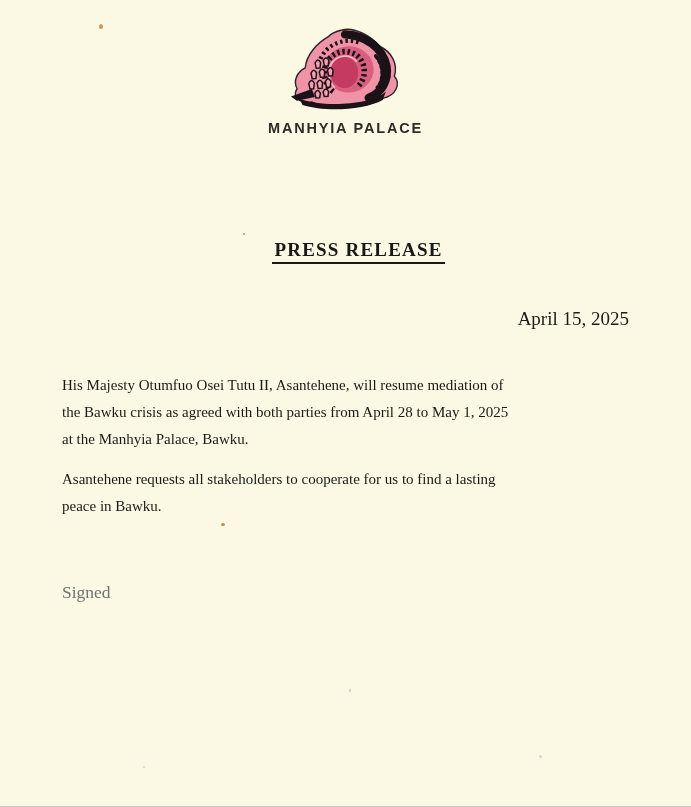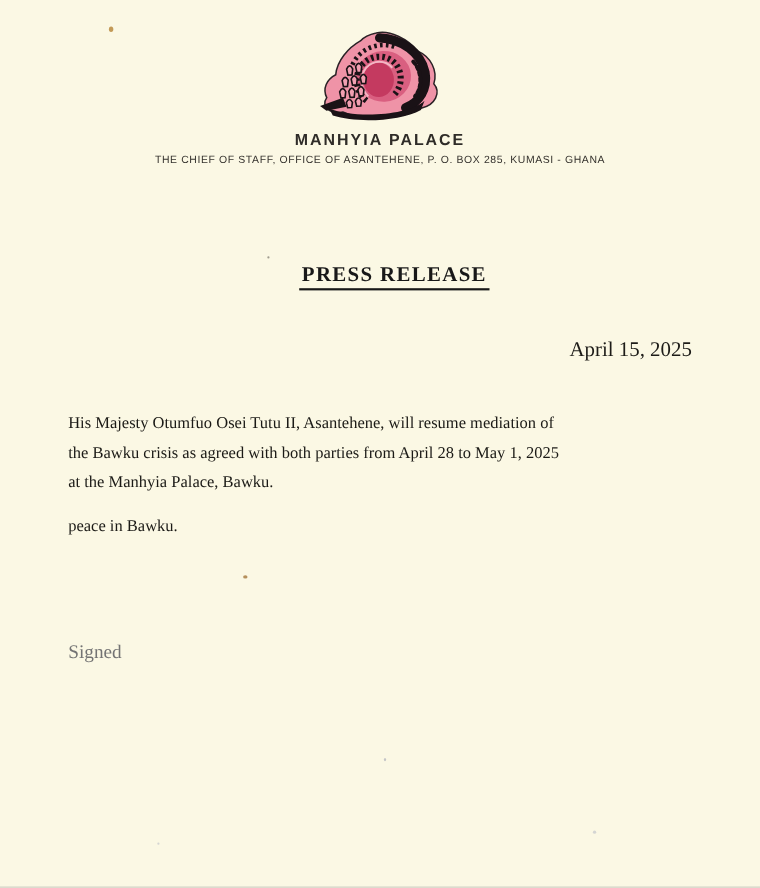--- a/index.html
+++ b/index.html
@@ -11,21 +11,21 @@
     overflow:hidden;
     font-family:"Liberation Serif", serif;
     color:#1f1e1a;
     box-sizing:border-box;
     border-bottom:1px solid #c9c9bd;
   }
   
   .letterhead{position:absolute;top:26px;left:0;right:0;text-align:center;}
   .crest{display:block;margin:0 auto;}
   .org-name{
-    margin:6px 0 4px 0;
+    margin:6px 0 16px 0;
     font-family:"Liberation Sans", sans-serif;
     font-weight:bold;font-size:14.5px;letter-spacing:1.8px;
     color:#2f2c28;
   }
   .address-line{
     margin:4px 0 0 0;
     font-family:"Liberation Sans", sans-serif;
     font-size:9.5px;letter-spacing:0.55px;
     color:#35322d;
   }
@@ -100,36 +100,36 @@
             <path d="M39,70 q3,-6 6,0 l-1,5 l-4,0 Z"></path>
           </g>
         </g>
 
         <path d="M4,73 L27,66 L30,75 L10,78 Z" fill="#1a1216"></path>
 
         <path d="M13,76 C38,87 90,87 107,73 L103,82 C82,92 40,92 16,83 Z" fill="#1a1216"></path>
       </g>
     </svg>
     <div class="org-name">MANHYIA PALACE</div>
-    <div class="address-line">THE CHIEF OF STAFF, OFFICE OF ASANTEHENE, P. O. BOX 285, KUMASI - GHANA</div>
   </div>
 
   <div class="press-title-wrap">
     <span class="press-title">PRESS RELEASE</span>
   </div>
 
   <div class="date-line">April 15, 2025</div>
 
   <div class="body-text">
     <div class="para">
       <div class="line">His Majesty Otumfuo Osei Tutu II, Asantehene, will resume mediation of</div>
       <div class="line">the Bawku crisis as agreed with both parties from April 28 to May 1, 2025</div>
       <div class="line">at the Manhyia Palace, Bawku.</div>
     </div>
     <div class="para">
+      <div class="line">Asantehene requests all stakeholders to cooperate for us to find a lasting</div>
       <div class="line">peace in Bawku.</div>
     </div>
   </div>
 
   <div class="signed">Signed</div>
 
   <div class="speck s1"></div>
   <div class="speck s2"></div>
   <div class="speck s3"></div>
   <div class="speck s4"></div>

